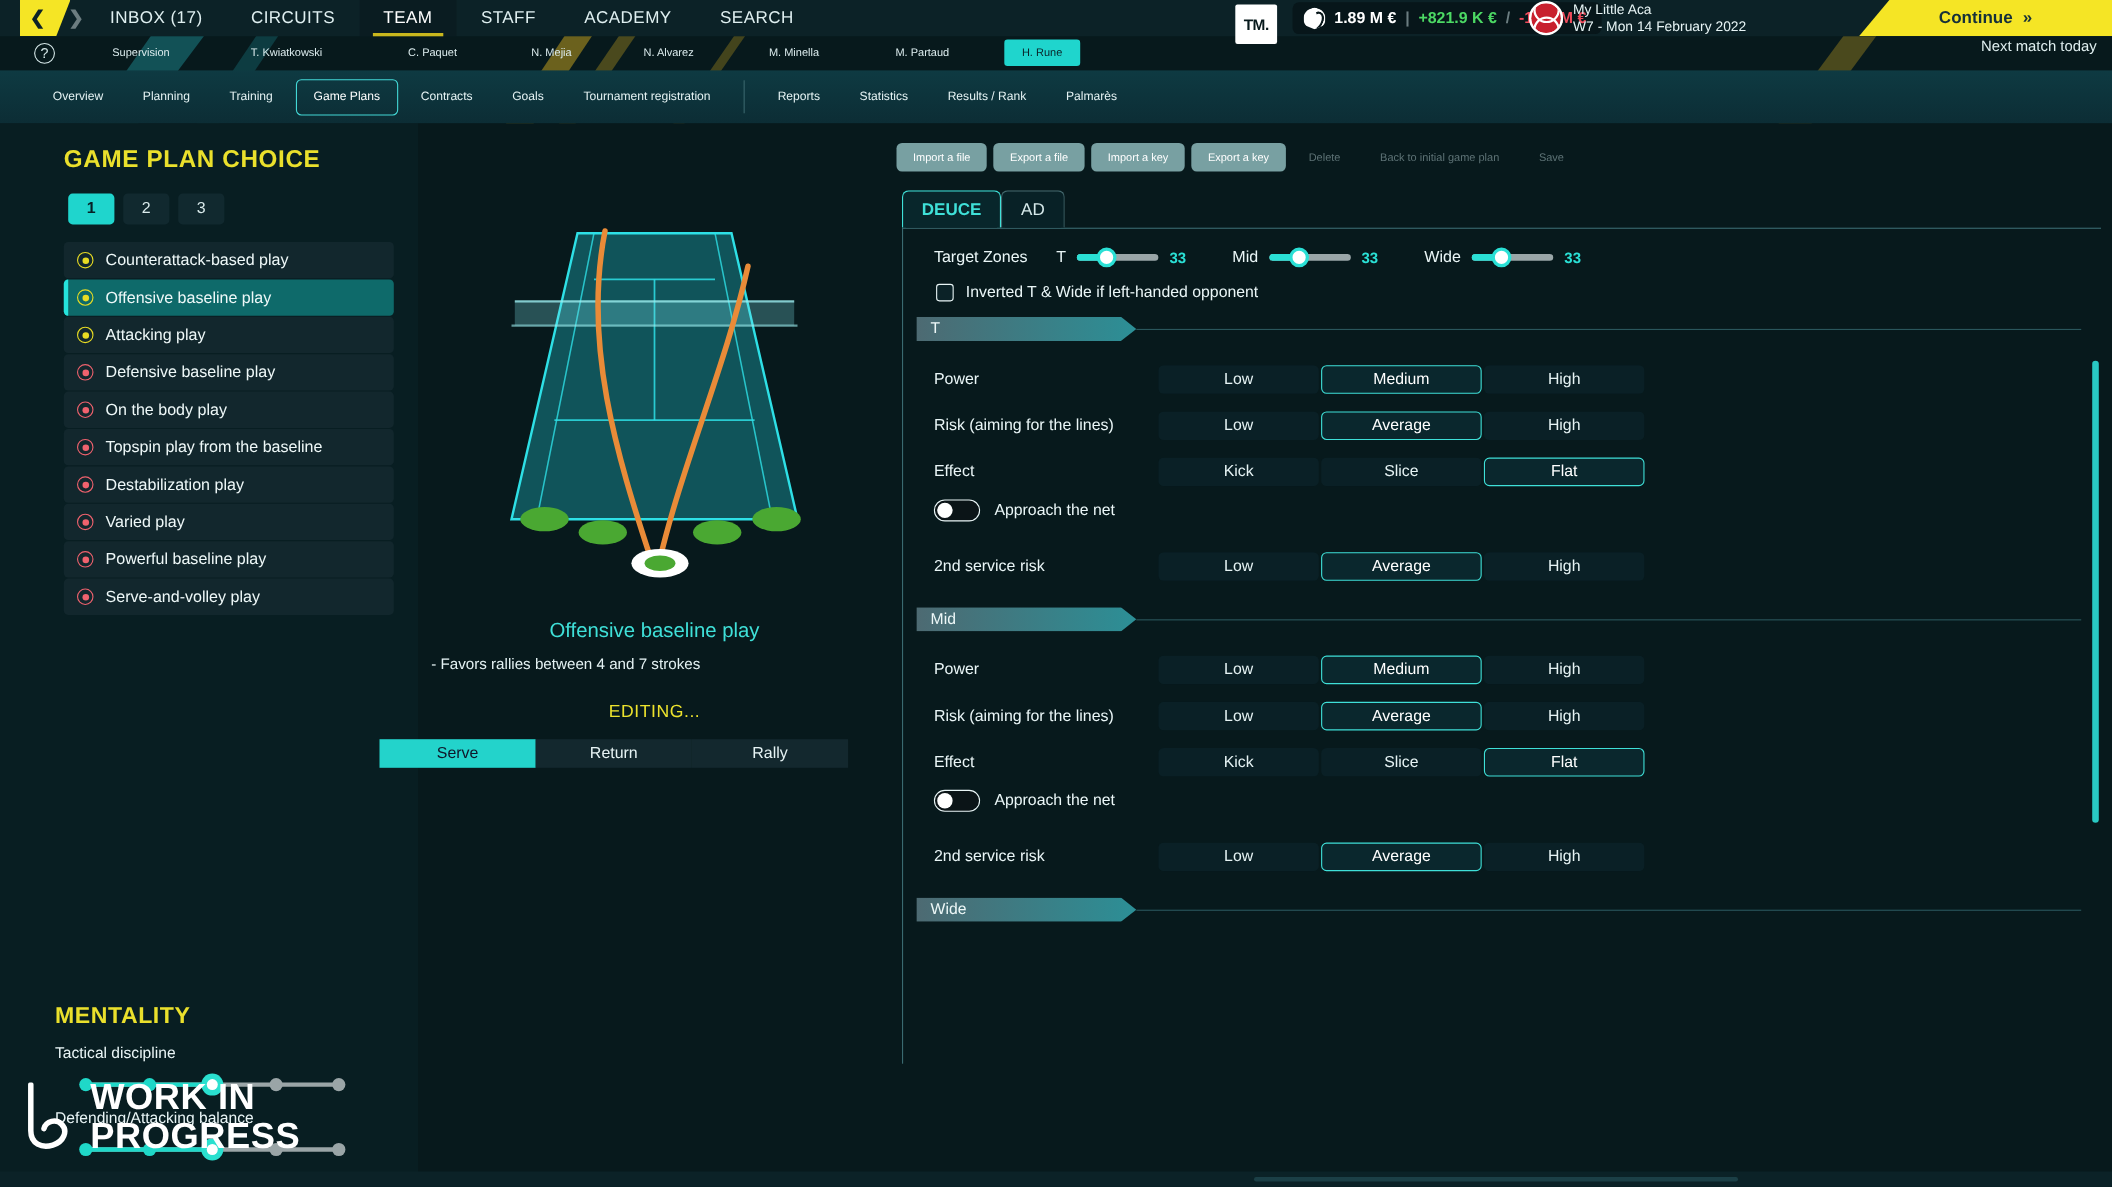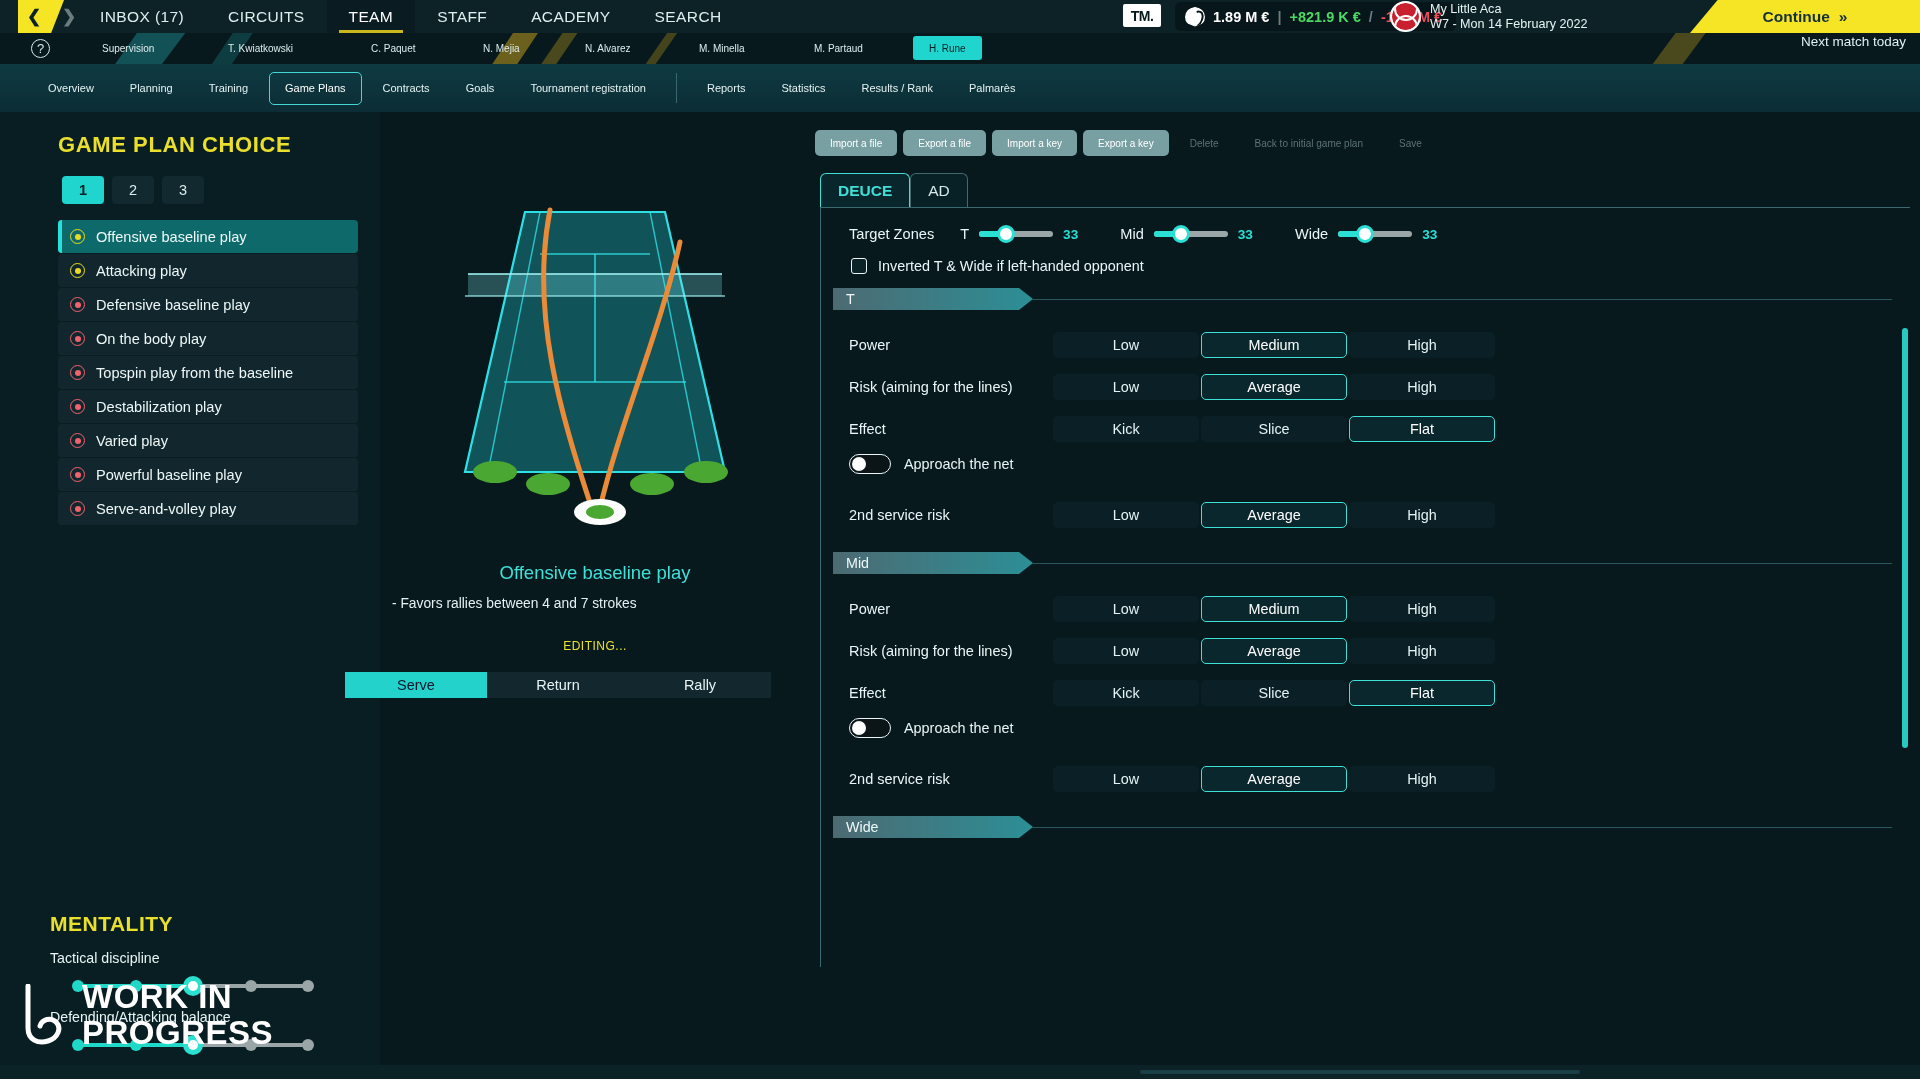--- a/index.html
+++ b/index.html
@@ -39,21 +39,21 @@
     padding: 0 22px; display: flex; align-items: center; justify-content: center;
     font-size: 15.5px; letter-spacing: .4px; color: #dfeff0; cursor: pointer;
     position: relative;
   }
   .topnav-item.active { background: #0a1c21; color: #ffffff; }
   .topnav-item.active:after {
     content: ""; position: absolute; left: 12px; right: 12px; bottom: 0; height: 3px;
     background: #c9b71d;
   }
   .tm-logo {
-    position: absolute; left: 1123px; top: 4px; width: 38px; height: 23px;
+    position: absolute; left: 1123px; top: 4px; width: 38px; height: 36px;
     background: #fff; color: #07191c; font-weight: bold; font-size: 14px;
     display:flex;align-items:center;justify-content:center; letter-spacing:-.5px;
     border-radius:2px;
   }
   .money-pill {
     position: absolute; left: 1175px; top: 2px; height: 29px;
     background: #07161a; border-radius: 6px; display: flex; align-items: center;
     padding: 0 14px 0 10px; gap: 8px; font-size: 14.5px; font-weight: bold;
   }
   .ball-ic {
@@ -193,21 +193,21 @@
   .plan-name {
     position:absolute; left:0; top: 450px; width: 430px; text-align:center;
     font-size: 18.5px; color:#3fe0d8;
   }
   .plan-desc {
     position:absolute; left: 0; top: 482px; width: 430px; text-align:left; padding-left: 0;
     font-size: 13.8px; line-height: 20px; color:#e3f1f2;
   }
   .editing {
     position:absolute; left:0; top: 527px; width: 430px; text-align:center;
-    font-size: 12px; color:#ece22d; letter-spacing:.5px;
+    font-size: 16px; color:#ece22d; letter-spacing:.5px;
   }
   .phase-tabs { position:absolute; left: -35px; top: 560px; width: 430px; display:flex; gap: 0;}
   .phase-tab {
     width: 142px; height: 26px; display:flex;align-items:center;justify-content:center;
     background: #13282e; color:#e6f3f4; font-size:14.5px; cursor:pointer;
   }
   .phase-tab.active { background: #23d3cb; color: #0f172a; font-weight:500; }
 
   
   .right { position:absolute; left: 810px; top: 0; width: 1110px; height: 967px; }
@@ -397,20 +397,24 @@
   <div class="main">
 
     <div class="left-panel">
       <div class="panel-title">GAME PLAN CHOICE</div>
       <div class="plan-nums" id="plan-nums">
           <div class="plan-num active">1</div>
           <div class="plan-num">2</div>
           <div class="plan-num">3</div>
         </div>
       <div class="plan-list" id="plan-list">
+          <div class="plan-item">
+            <span class="radio"></span>
+            <span class="plan-label">Counterattack-based play</span>
+          </div>
           <div class="plan-item selected">
             <span class="radio"></span>
             <span class="plan-label">Offensive baseline play</span>
           </div>
           <div class="plan-item">
             <span class="radio"></span>
             <span class="plan-label">Attacking play</span>
           </div>
           <div class="plan-item">
             <span class="radio red"></span>

